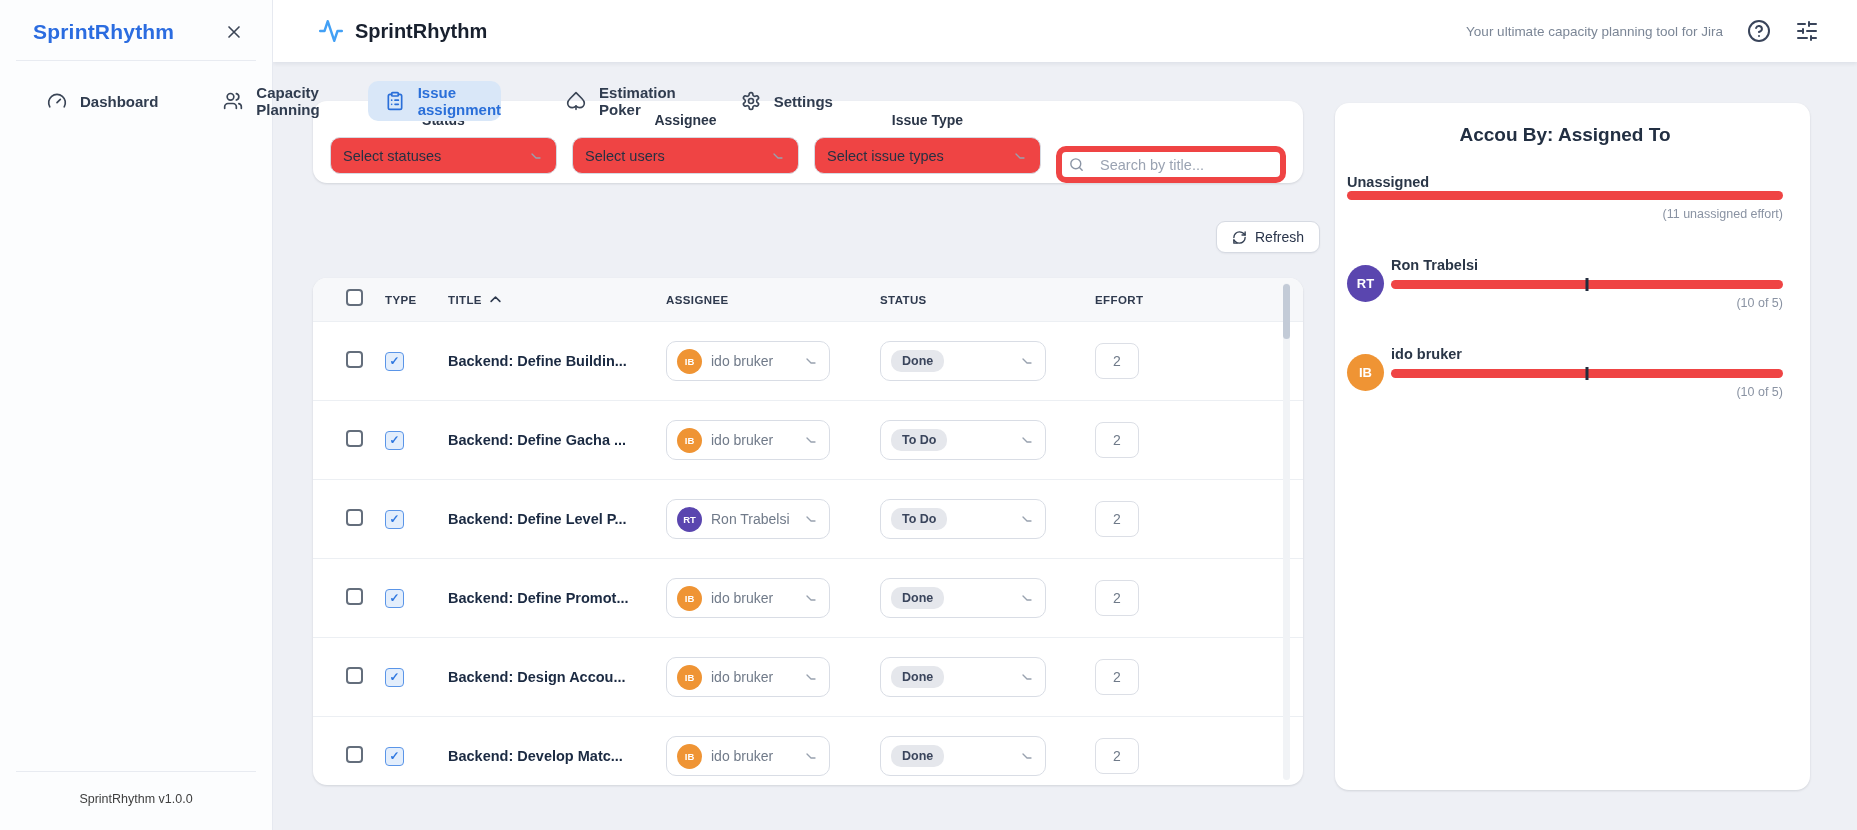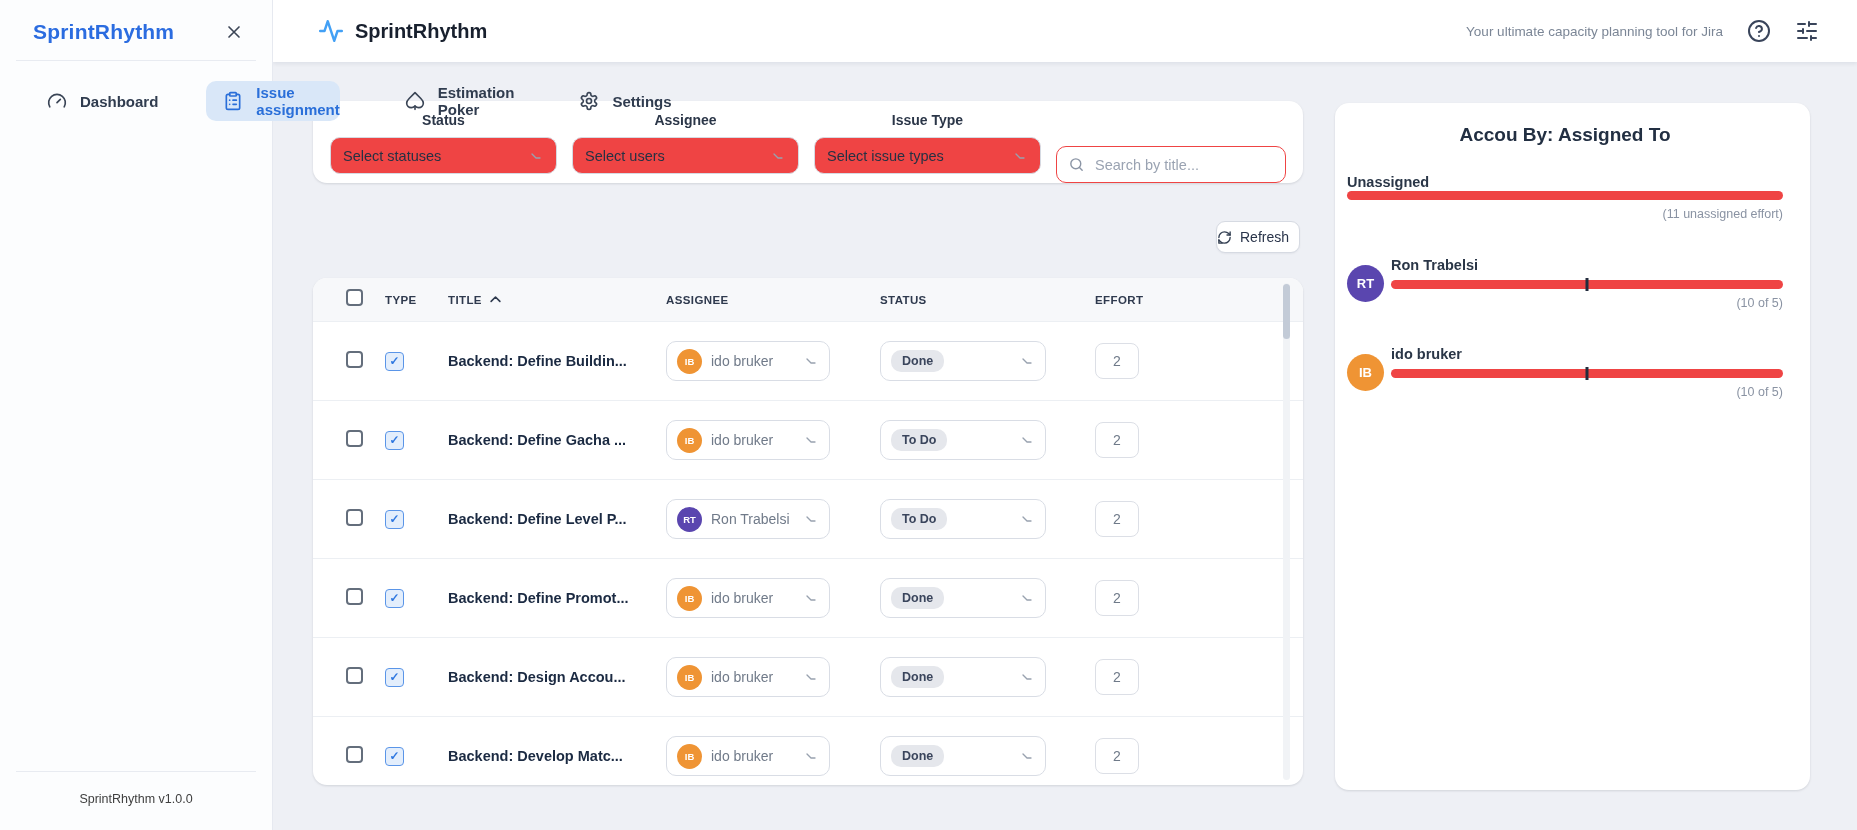--- a/index.html
+++ b/index.html
@@ -37,26 +37,26 @@
   
   .card { position:absolute; background:#ffffff; border-radius:14px; box-shadow:0 1px 3px rgba(16,24,40,.08), 0 1px 2px rgba(16,24,40,.05); }
 
   
   .filter-card { left:313px; top:101px; width:990px; height:82px; display:flex; gap:15px; padding:11px 17px 0; }
   .fcol { width:230px; display:flex; flex-direction:column; }
   .flabel { text-align:center; font-size:14px; font-weight:bold; color:#2b3648; margin-bottom:9px; }
   .fselect { height:37px; border:1px solid #d6dae2; border-radius:10px; background:#ef4444; display:flex; align-items:center; padding:0 12px; cursor:pointer; }
   .fselect .sel-val { font-size:14.5px; color:#263143; flex:1; }
   .fsearch { position:relative; align-self:flex-end; }
-  .fsearch input { width:230px; height:37px; border:1px solid #ef4444; border-radius:10px; font-size:14.5px; color:#49536a; padding:0 12px 0 38px; outline:none; font-family:"Liberation Sans",sans-serif; background:#fff; }
+  .fsearch input { width:230px; height:37px; border:6px solid #ef4444; border-radius:10px; font-size:14.5px; color:#49536a; padding:0 12px 0 38px; outline:none; font-family:"Liberation Sans",sans-serif; background:#fff; }
   .fsearch input::placeholder { color:#9aa3b2; }
   .fsearch .mag { position:absolute; left:12px; top:10px; width:17px; height:17px; color:#8b95a5; }
 
   
-  .refresh-btn { position:absolute; left:1216px; top:221px; width:84px; height:32px; background:#fff; border:1px solid #d6dae2; border-radius:9px; display:flex; align-items:center; justify-content:flex-start; gap:8px; cursor:pointer; box-shadow:0 1px 2px rgba(16,24,40,.05); }
+  .refresh-btn { position:absolute; left:1216px; top:221px; width:104px; height:32px; background:#fff; border:1px solid #d6dae2; border-radius:9px; display:flex; align-items:center; justify-content:center; gap:8px; cursor:pointer; box-shadow:0 1px 2px rgba(16,24,40,.05); }
   .refresh-btn .ric { width:15px; height:15px; color:#333f52; }
   .refresh-btn span { font-size:14px; color:#29344a; }
 
   
   .table-card { left:313px; top:278px; width:990px; height:507px; overflow:hidden; padding:0; }
   .tgrid { display:grid; grid-template-columns:72px 63px 218px 214px 215px 1fr; align-items:center; }
   .thead { height:44px; background:#f7f8fa; border-bottom:1px solid #eceff3; }
   .thead .hlab { font-size:11.5px; font-weight:bold; color:#2f3a4e; letter-spacing:.4px; }
   .c-check { padding-left:33px; }
   .cb { display:inline-block; width:17px; height:17px; border:2px solid #646e7c; border-radius:4px; background:#fff; cursor:pointer; }
@@ -121,20 +121,29 @@
     <div class="sb-divider"></div>
 
     <nav class="nav">
       <div class="nav-item">
         <svg class="ic nic" viewBox="0 0 24 24" fill="none" stroke="currentColor" stroke-width="2" stroke-linecap="round" stroke-linejoin="round">
             <path d="m12 14 4-4"></path>
             <path d="M3.34 19a10 10 0 1 1 17.32 0"></path>
           </svg>
         <span>Dashboard</span>
       </div>
+      <div class="nav-item">
+        <svg class="ic nic" viewBox="0 0 24 24" fill="none" stroke="currentColor" stroke-width="2" stroke-linecap="round" stroke-linejoin="round">
+            <path d="M16 21v-2a4 4 0 0 0-4-4H6a4 4 0 0 0-4 4v2"></path>
+            <circle cx="9" cy="7" r="4"></circle>
+            <path d="M22 21v-2a4 4 0 0 0-3-3.87"></path>
+            <path d="M16 3.13a4 4 0 0 1 0 7.75"></path>
+          </svg>
+        <span>Capacity Planning</span>
+      </div>
       <div class="nav-item active">
         <svg class="ic nic" viewBox="0 0 24 24" fill="none" stroke="currentColor" stroke-width="2" stroke-linecap="round" stroke-linejoin="round">
             <rect x="8" y="2" width="8" height="4" rx="1"></rect>
             <path d="M16 4h2a2 2 0 0 1 2 2v14a2 2 0 0 1-2 2H6a2 2 0 0 1-2-2V6a2 2 0 0 1 2-2h2"></path>
             <path d="M12 11h4"></path>
             <path d="M12 16h4"></path>
             <path d="M8 11h.01"></path>
             <path d="M8 16h.01"></path>
           </svg>
         <span>Issue assignment</span>

